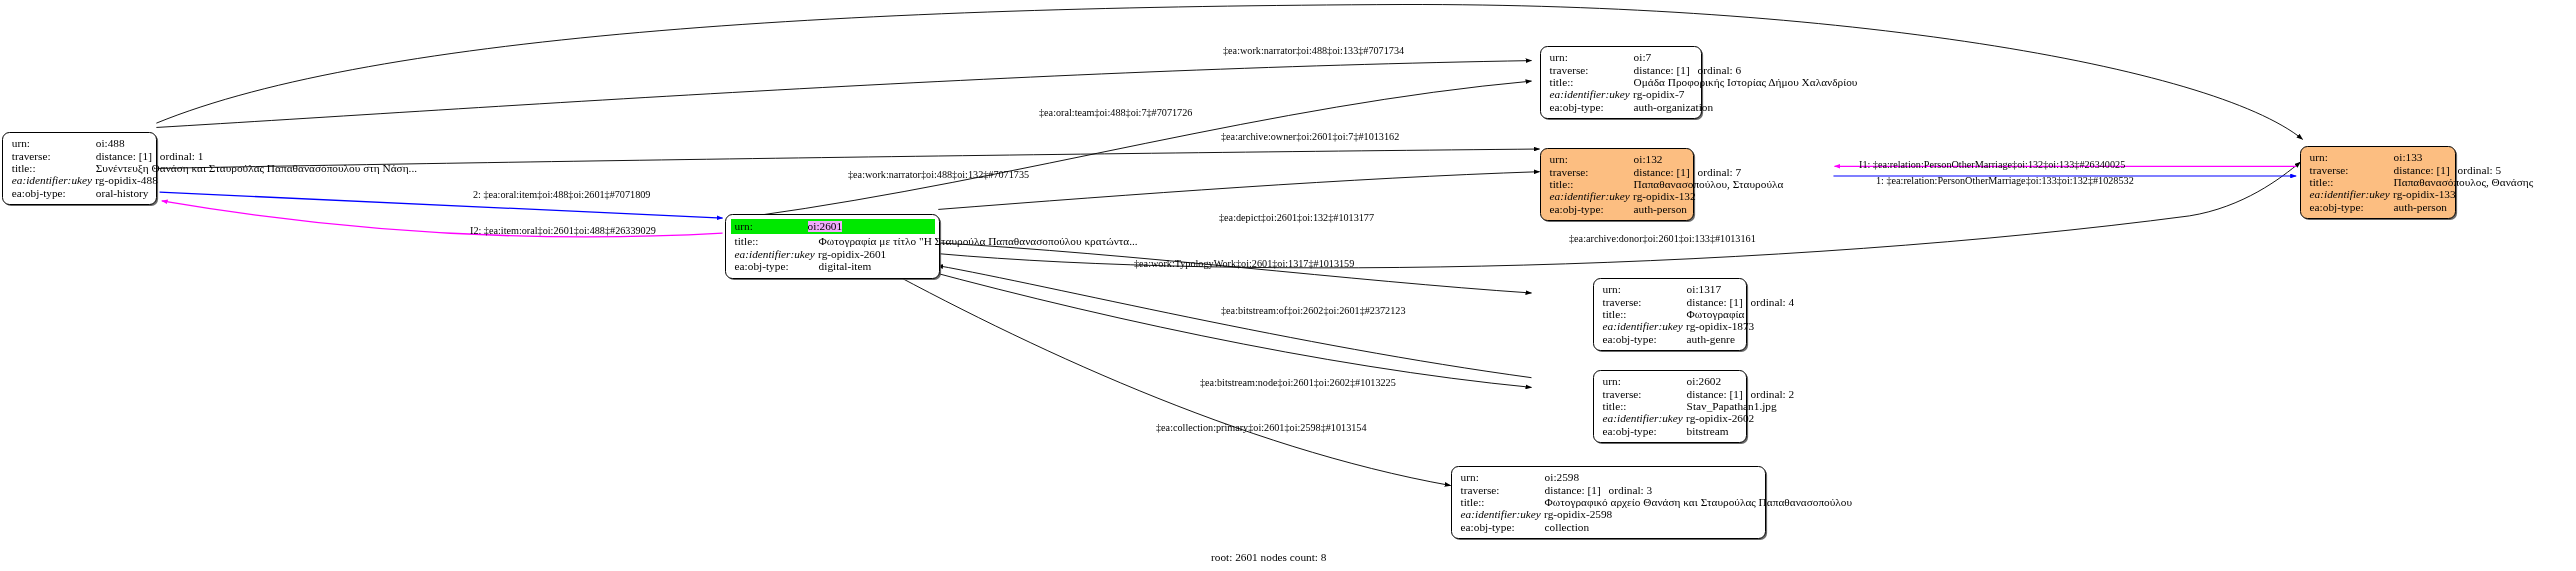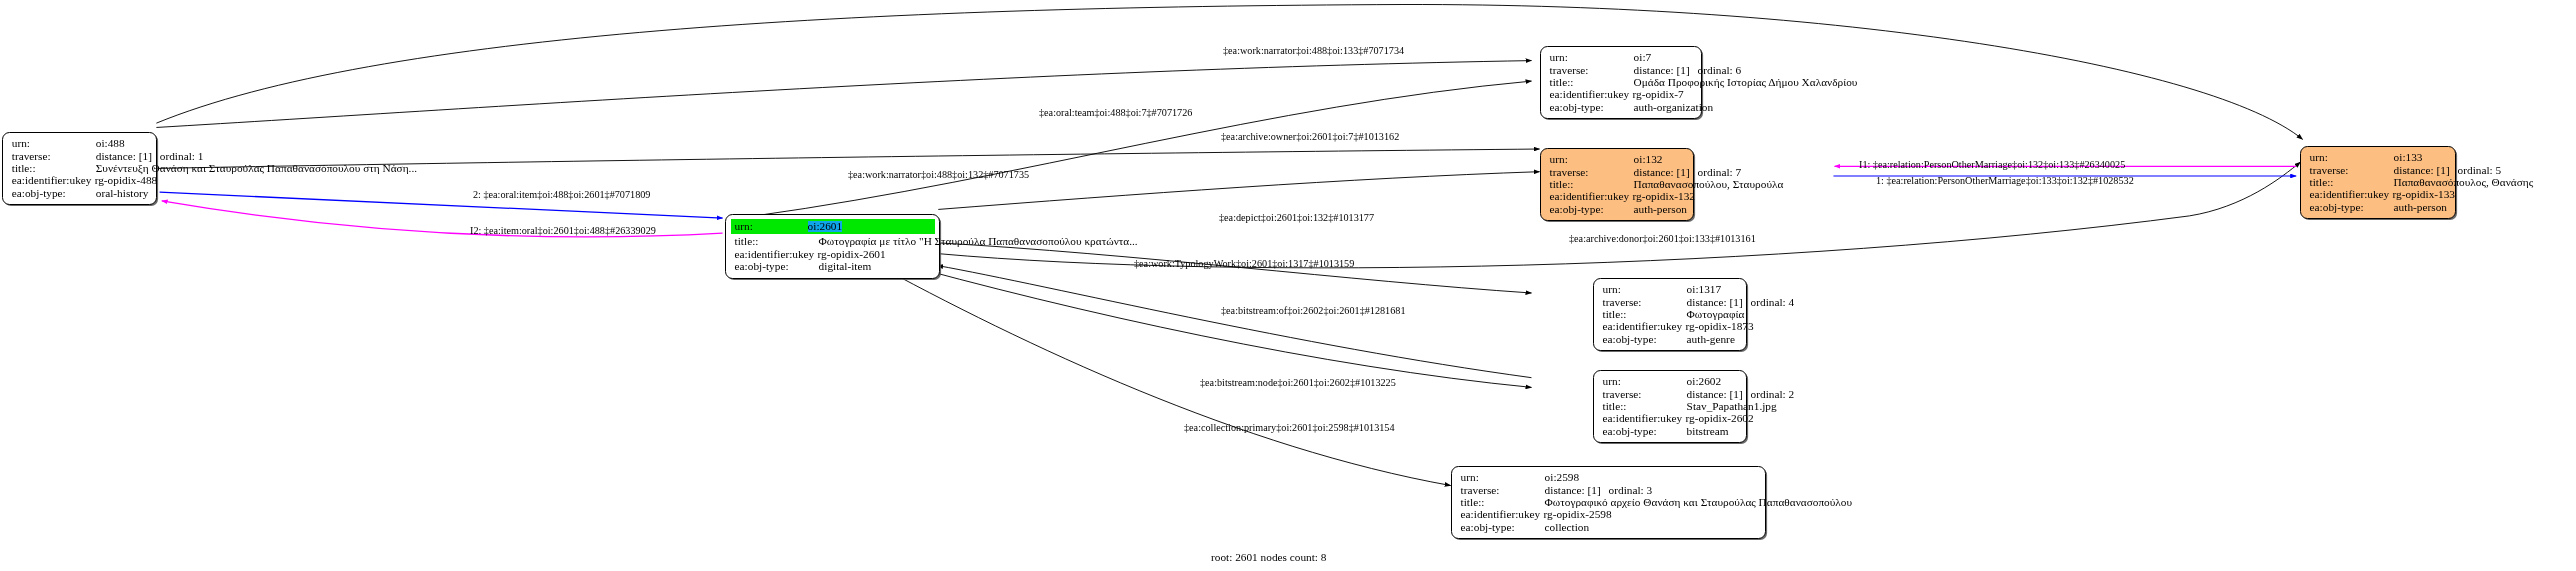--- a/index.html
+++ b/index.html
@@ -9,25 +9,25 @@
 
   .node{position:absolute;box-sizing:border-box;border:0.9px solid #000;border-radius:7.5px;
         background:#fff;padding:5.4px 7.5px 5.4px 8.6px;}
   .node.orange{background:#fcbe81;}
   .node.shadow{box-shadow:1.6px 1.6px 0 -0.5px rgba(80,80,80,.85);}
   .row{display:flex;align-items:baseline;line-height:1.0;white-space:nowrap;}
   .row + .row{margin-top:1px;}
   .k{flex:0 0 auto;font-size:11.3px;color:#000;}
   .v{flex:0 0 auto;font-size:11.3px;color:#000;}
   .ind-155 .k{width:84px;}
-  .kw{width:auto!important;padding-right:3.2px;}
+  .kw{width:auto!important;padding-right:3.2px;font-style:italic;}
   .sub{display:inline-block;}
   .sub .d{display:inline-block;min-width:64px;}
   .hi{background:#00e800;}
-  .hi .k,.hi .v{background:#0ea5e9;}
+  .hi .k,.hi .v{background:#f0abfc;}
   .hirow{display:flex;align-items:baseline;line-height:1.0;margin:-1.1px -3.2px 2.7px -3.2px;padding:1.6px 3.2px;}
   .hirow .k{width:73px;background:transparent;}
 
   .elabel{position:absolute;font-size:10.2px;color:#000;white-space:nowrap;
           font-family:"Liberation Serif","DejaVu Serif",serif;background:transparent;}
   .caption{position:absolute;font-size:11.3px;color:#000;white-space:nowrap;}
 </style>
 </head>
 <body>
 
@@ -256,22 +256,22 @@
 
   <div class="elabel" style="left:1223px;top:0.5px;margin-top:44px;">‡ea:work:narrator‡oi:488‡oi:133‡#7071734</div>
   <div class="elabel" style="left:1039px;top:107px;">‡ea:oral:team‡oi:488‡oi:7‡#7071726</div>
   <div class="elabel" style="left:1221px;top:131px;">‡ea:archive:owner‡oi:2601‡oi:7‡#1013162</div>
   <div class="elabel" style="left:848px;top:169px;">‡ea:work:narrator‡oi:488‡oi:132‡#7071735</div>
   <div class="elabel" style="left:473px;top:189px;">2: ‡ea:oral:item‡oi:488‡oi:2601‡#7071809</div>
   <div class="elabel" style="left:470px;top:225px;">I2: ‡ea:item:oral‡oi:2601‡oi:488‡#26339029</div>
   <div class="elabel" style="left:1219px;top:212px;">‡ea:depict‡oi:2601‡oi:132‡#1013177</div>
   <div class="elabel" style="left:1569px;top:233px;">‡ea:archive:donor‡oi:2601‡oi:133‡#1013161</div>
   <div class="elabel" style="left:1134px;top:258px;">‡ea:work:TypologyWork‡oi:2601‡oi:1317‡#1013159</div>
-  <div class="elabel" style="left:1221px;top:305px;">‡ea:bitstream:of‡oi:2602‡oi:2601‡#1281681</div>
+  <div class="elabel" style="left:1221px;top:305px;">‡ea:bitstream:of‡oi:2602‡oi:2601‡#2372123</div>
   <div class="elabel" style="left:1200px;top:377px;">‡ea:bitstream:node‡oi:2601‡oi:2602‡#1013225</div>
-  <div class="elabel" style="left:1184px;top:422px;">‡ea:collection:primary‡oi:2601‡oi:2598‡#1013154</div>
+  <div class="elabel" style="left:1156px;top:422px;">‡ea:collection:primary‡oi:2601‡oi:2598‡#1013154</div>
   <div class="elabel" style="left:1859px;top:159px;">I1: ‡ea:relation:PersonOtherMarriage‡oi:132‡oi:133‡#26340025</div>
   <div class="elabel" style="left:1876px;top:175px;">1: ‡ea:relation:PersonOtherMarriage‡oi:133‡oi:132‡#1028532</div>
 
   <div class="caption" style="left:1211px;top:551px;">root: 2601 nodes count: 8</div>
 
 </div>
 
 
 </body></html>

